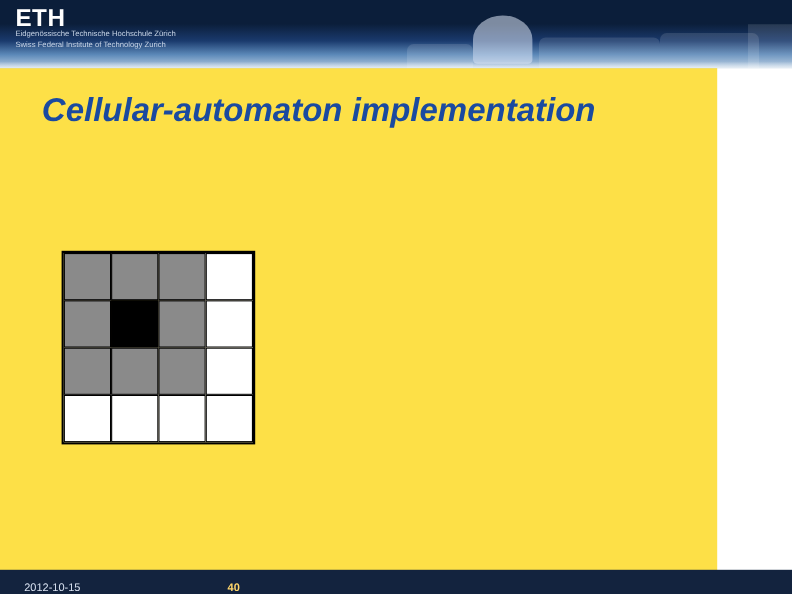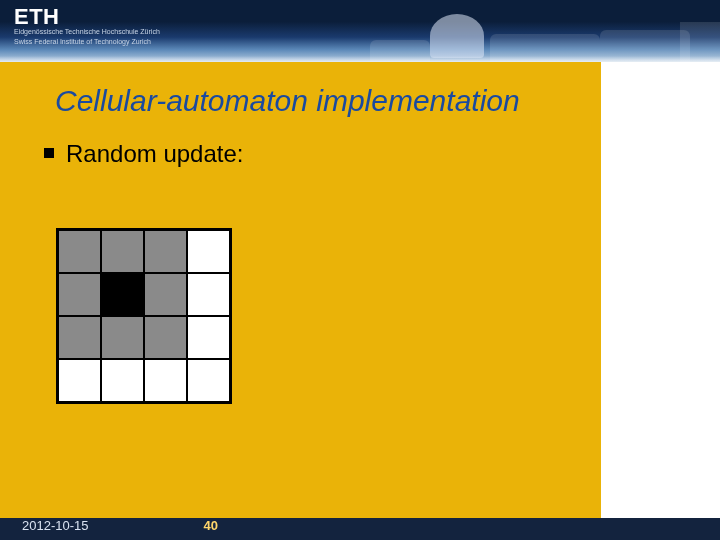--- a/index.html
+++ b/index.html
@@ -1,17 +1,17 @@
 <!DOCTYPE html>
 <html><head>
 <meta charset="utf-8">
 <style>
   * { box-sizing: border-box; margin: 0; padding: 0; }
   html, body { width: 720px; height: 540px; font-family: Arial, Helvetica, sans-serif; background: #fff; overflow: hidden; }
-  .slide { position: relative; width: 601px; height: 540px; background: #eab308; }
+  .slide { position: relative; width: 652px; height: 540px; background: #fde047; }
 
   
   .header-band {
     position: absolute; left: 0; top: 0; width: 720px; height: 62px;
     background: linear-gradient(180deg, #0b1e3a 0%, #0b1e3a 35%, #1a3a6d 60%, #5b88b8 80%, #b8cde2 100%);
     overflow: hidden;
   }
   .eth-logo {
     position: absolute; left: 14px; top: 4px; color: #fff; font-weight: 700;
     font-size: 22px; letter-spacing: 0.5px;
@@ -19,22 +19,22 @@
   .eth-sub1 { position: absolute; left: 14px; top: 28px; color: #c7d4e6; font-size: 7px; }
   .eth-sub2 { position: absolute; left: 14px; top: 38px; color: #c7d4e6; font-size: 7px; }
 
   
   .bld { position: absolute; bottom: 0; background: rgba(255,255,255,0.12); border-top-left-radius: 6px; border-top-right-radius: 6px;}
   .dome { position: absolute; background: rgba(220,230,245,0.55); border-radius: 50% 50% 8% 8%; }
   .stripe { position: absolute; left:0; right:0; height:6px; bottom:0; background: linear-gradient(180deg, rgba(255,255,255,0) 0%, rgba(255,255,255,0.6) 100%); }
 
   
   .title {
-    position: absolute; left: 55px; top: 84px;
-    font-size: 30px; font-weight: 400; color: #1a4aa0;
+    position: absolute; left: 38px; top: 84px;
+    font-size: 30px; font-weight: 700; color: #1a4aa0;
     font-style: italic;
     font-family: Arial, Helvetica, sans-serif;
   }
 
   
   .bullet-row { position: absolute; left: 44px; top: 140px; display: flex; align-items: flex-start; }
   .bullet-sq { width: 10px; height: 10px; background: #000; margin-top: 8px; margin-right: 12px; flex: 0 0 auto; }
   .bullet-text { font-size: 24px; color: #000; }
 
   
@@ -47,22 +47,22 @@
     grid-template-rows: repeat(4, 1fr);
   }
   .cell { border: 1px solid #000; }
   .cell.grey { background: #8a8a8a; }
   .cell.black { background: #000; }
   .cell.white { background: #fff; }
 
   
   .footer {
     position: absolute; left: 0; bottom: 0; width: 720px; height: 22px;
-    background: #13233e; color: #d9e2f1; display: flex; align-items: flex-start;
-    font-size: 13px;
+    background: #13233e; color: #d9e2f1; display: flex; align-items: flex-end;
+    font-size: 10px;
   }
   .footer .date { padding-left: 22px; width: 180px; }
   .footer .credits { flex: 1; text-align: center; }
   .footer .pagenum { width: 60px; text-align: right; padding-right: 22px; color: #ffd66b; font-weight: 700; }
 </style>
 </head>
 <body>
 
 <div class="slide">
 
@@ -73,24 +73,20 @@
     <div class="dome" style="left:430px; bottom:4px; width:54px; height:44px;"></div>
     <div class="bld" style="left:370px; width:60px; height:22px;"></div>
     <div class="bld" style="left:490px; width:110px; height:28px;"></div>
     <div class="bld" style="left:600px; width:90px; height:32px;"></div>
     <div class="bld" style="left:680px; width:40px; height:40px; border-radius:0;"></div>
     <div class="stripe"></div>
   </div>
 
   <div class="title">Cellular-automaton implementation</div>
 
-  <div class="bullet-row">
-    <div class="bullet-sq"></div>
-    <div class="bullet-text">Random update:</div>
-  </div>
 
   <div class="grid">
 
     <div class="cell grey"></div>
     <div class="cell grey"></div>
     <div class="cell grey"></div>
     <div class="cell white"></div>
 
     <div class="cell grey"></div>
     <div class="cell black"></div>

